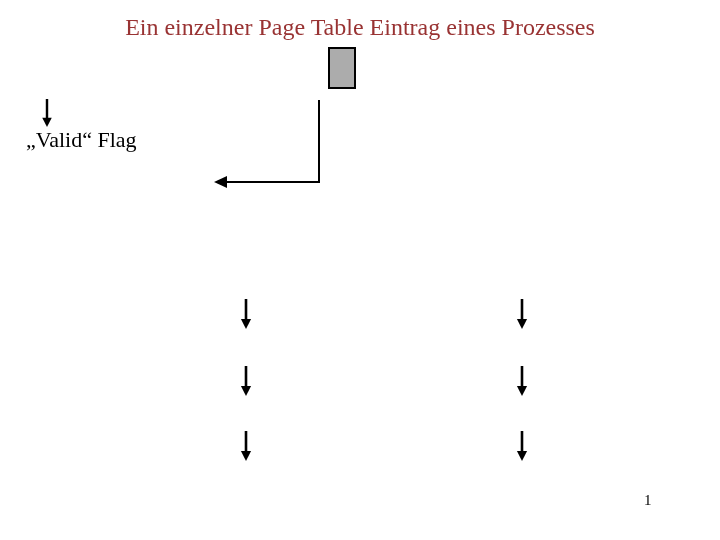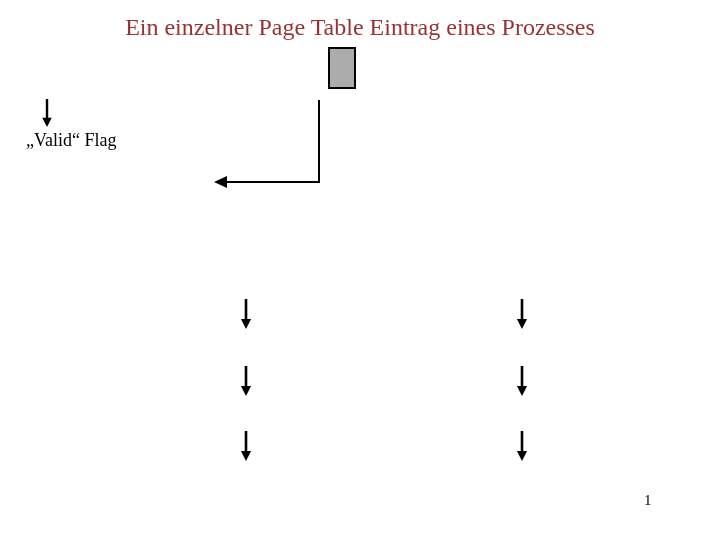--- a/index.html
+++ b/index.html
@@ -42,21 +42,21 @@
     width: 28px;
     height: 42px;
     box-sizing: border-box;
     background: var(--color-box-fill);
     border: 2px solid var(--color-box-border);
   }
   .valid-label {
     position: absolute;
     left: 26px;
     top: 127px;
-    font-size: 18px;
+    font-size: 22px;
     line-height: 26px;
     color: var(--color-text);
     white-space: nowrap;
   }
   .page-number {
     position: absolute;
     left: 644px;
     top: 491px;
     font-size: 15px;
     line-height: 18px;

